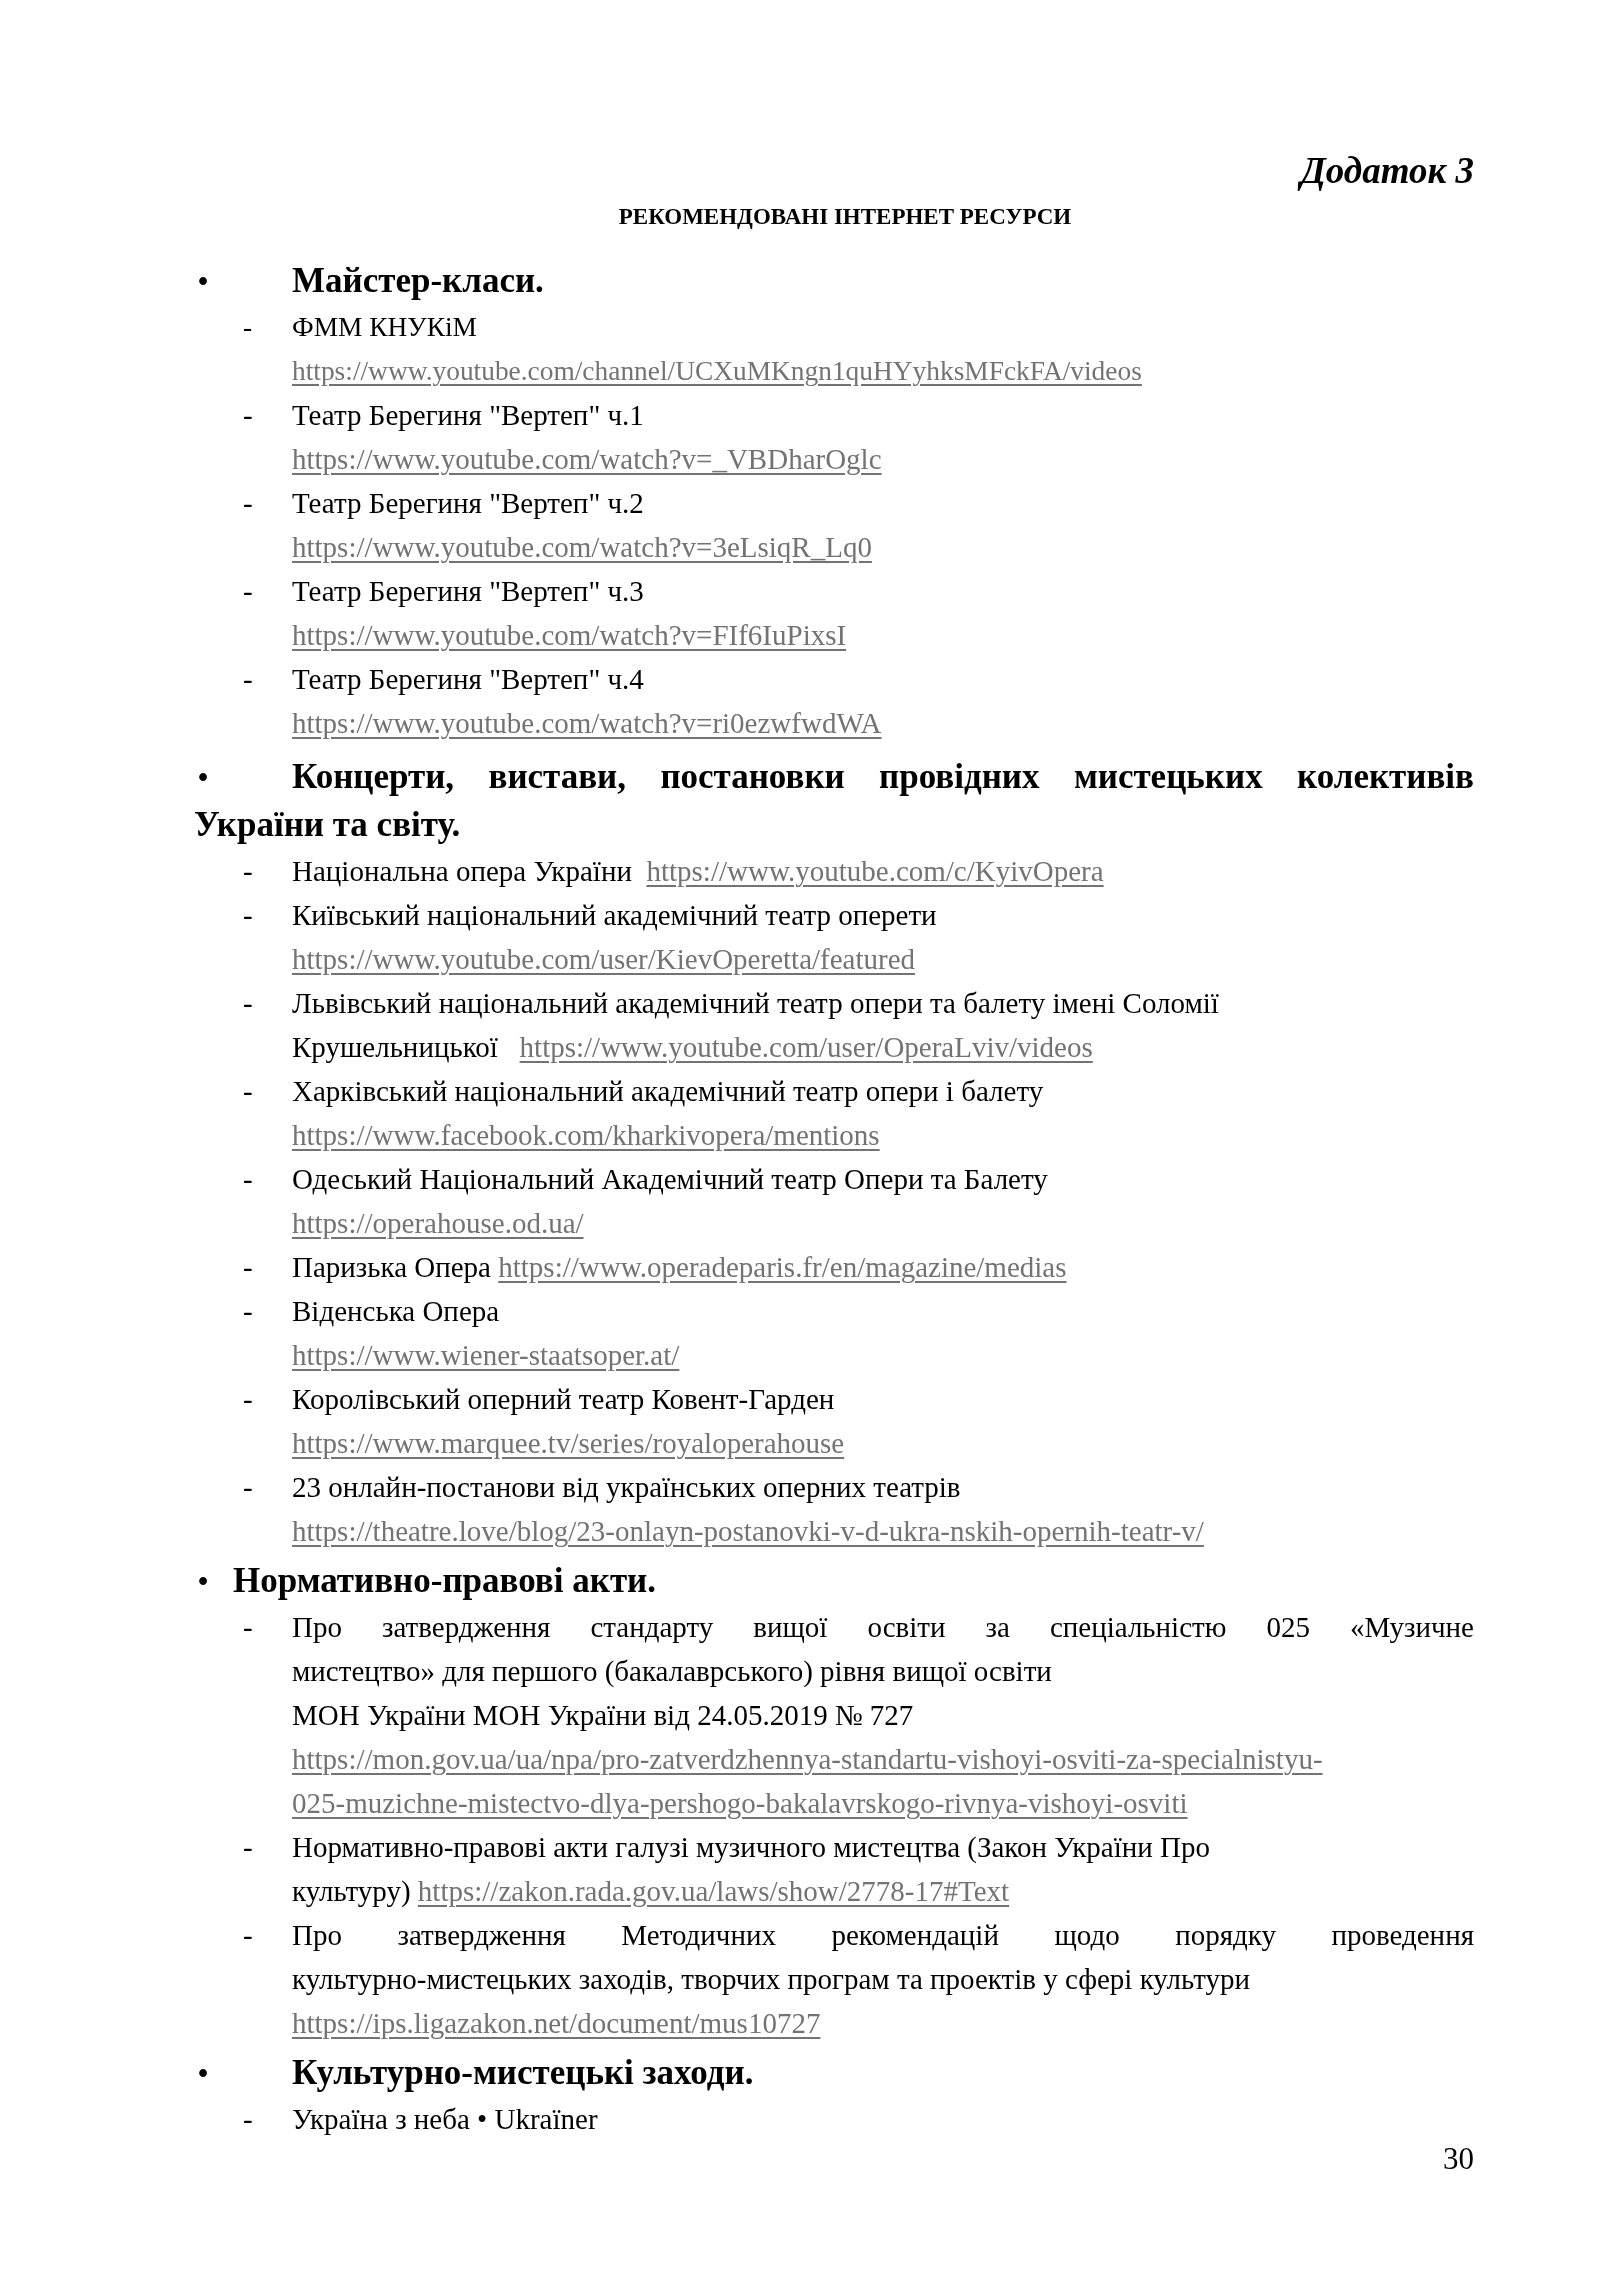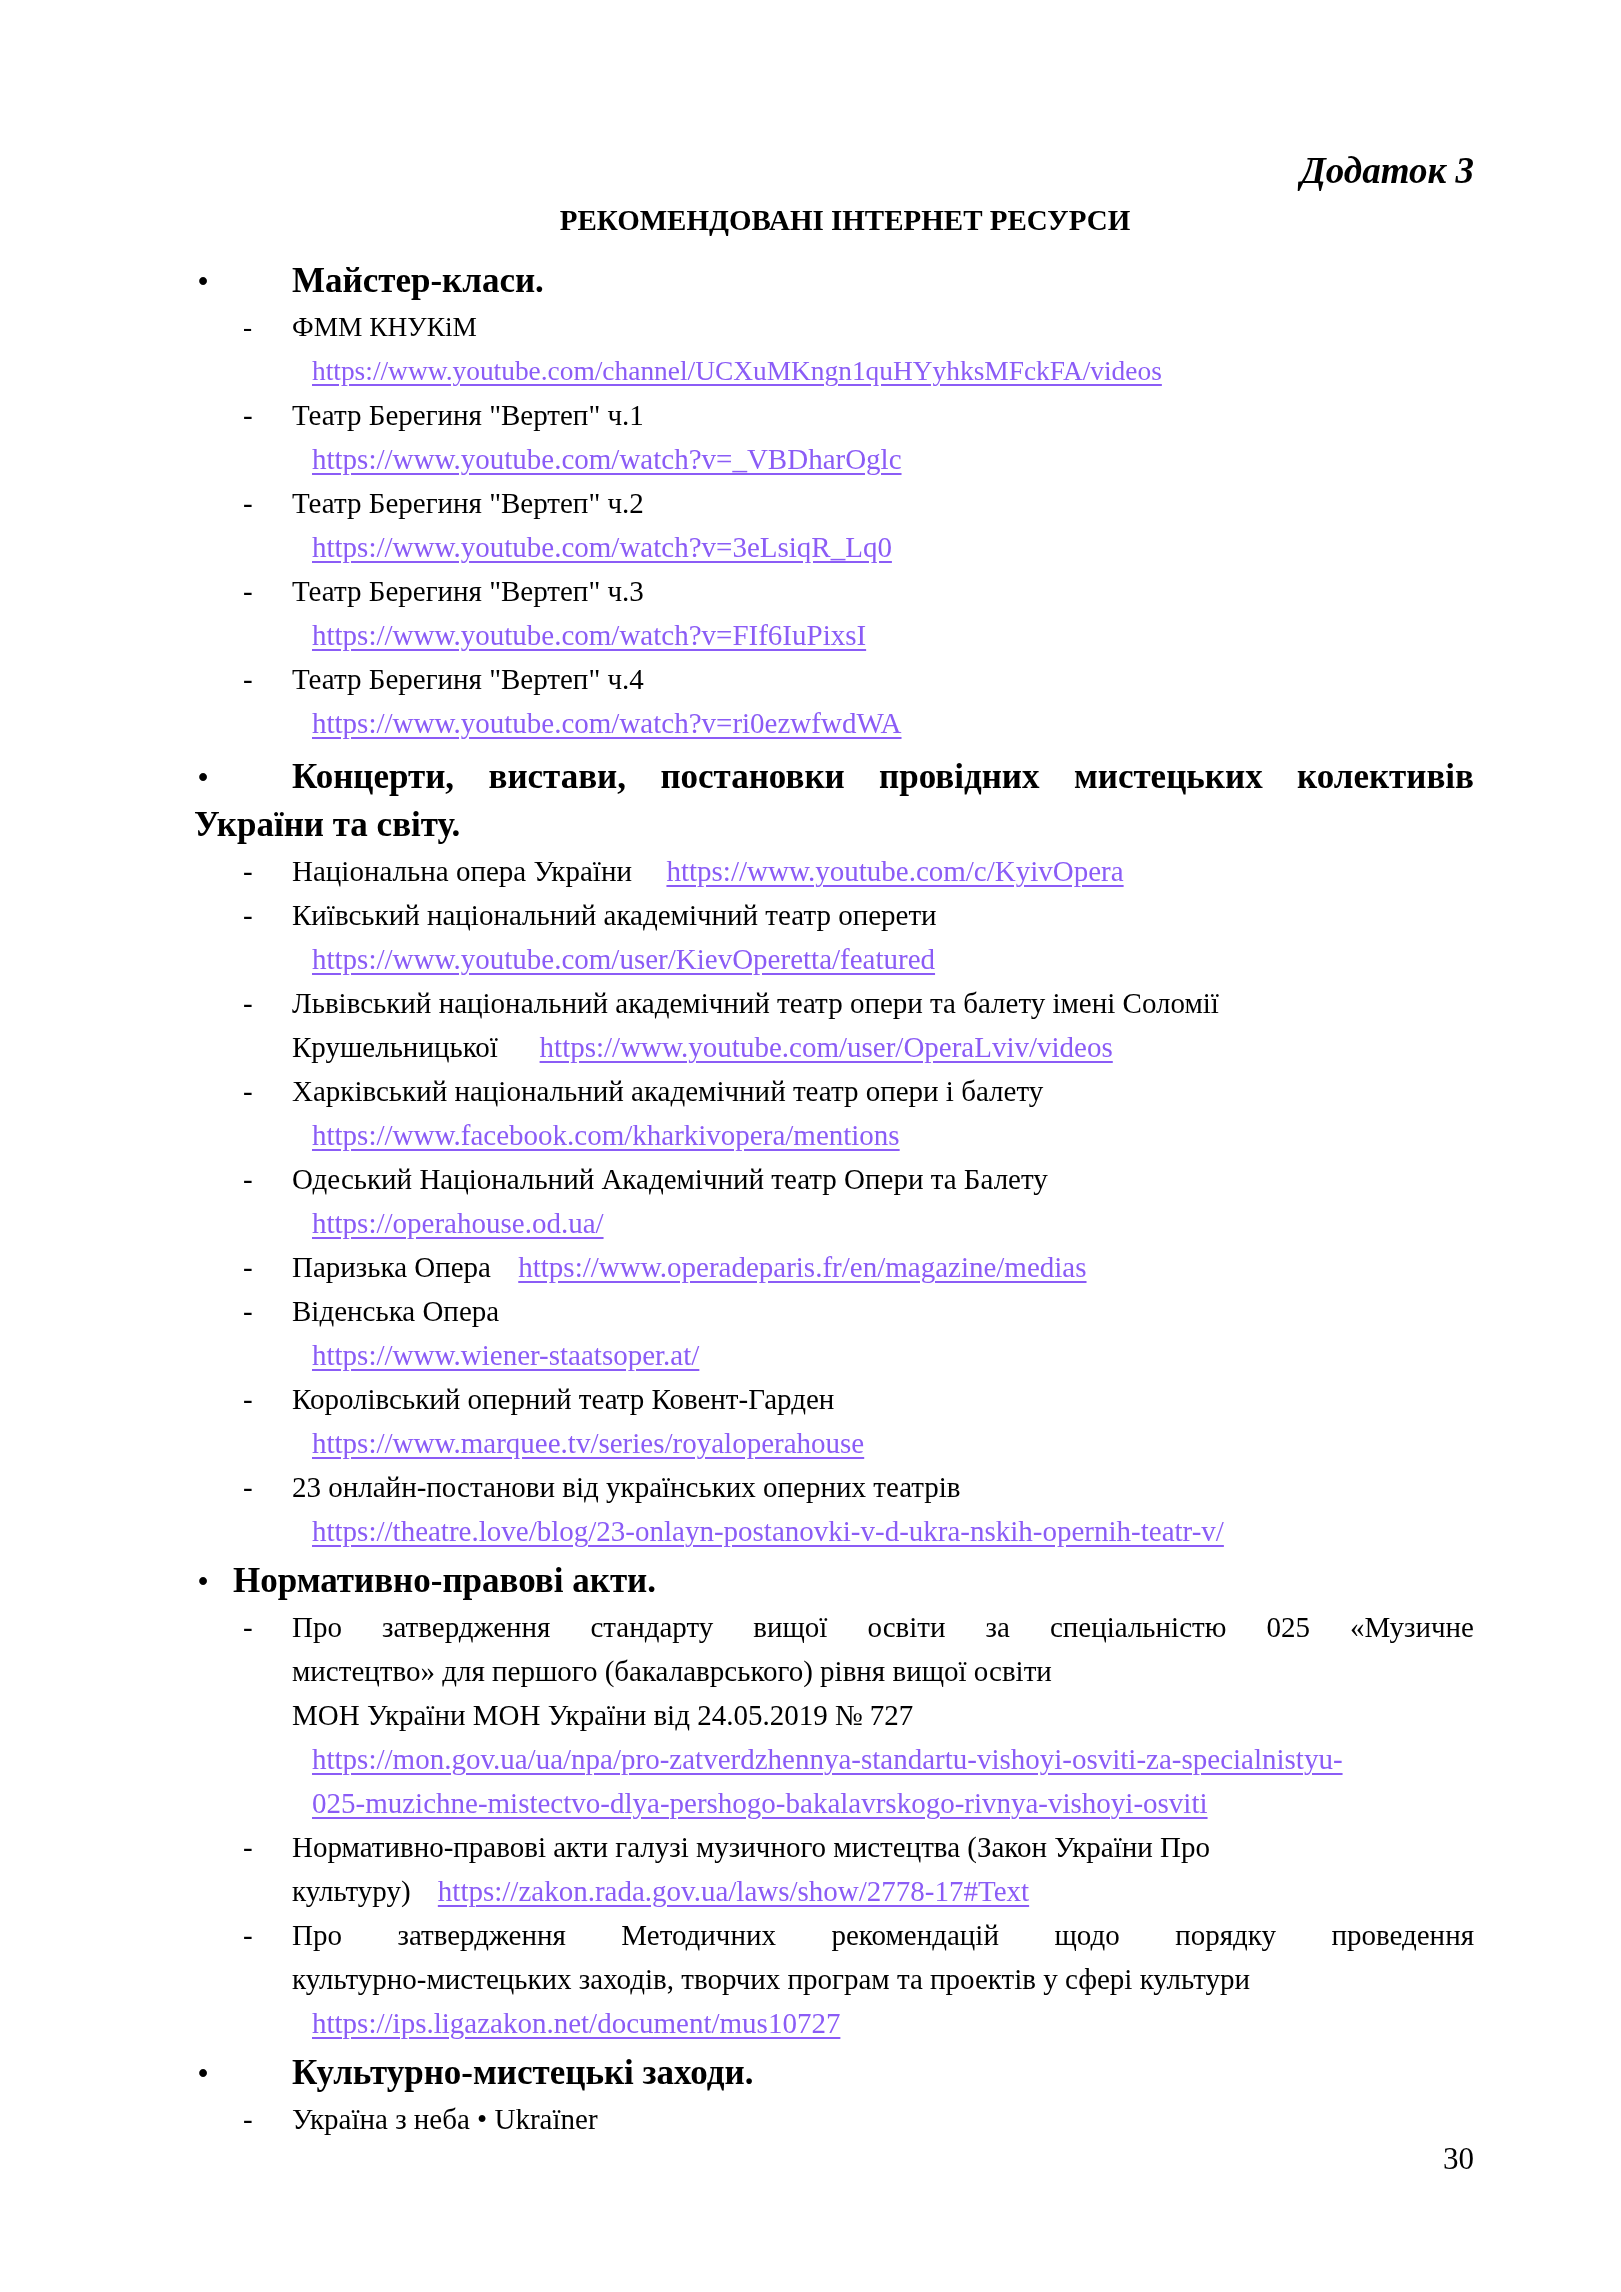--- a/index.html
+++ b/index.html
@@ -27,21 +27,21 @@
       font-size: 37px;
       font-weight: bold;
       font-style: italic;
       text-align: center;
     }
     .title {
       position: absolute;
       left: 0; right: 0;
       top: 204px;
       text-align: center;
-      font-size: 29px;
+      font-size: 23px;
       font-weight: bold;
       padding-left: 69px;
     }
     .content {
       position: absolute;
       left: 194px;
       top: 257px;
       width: 1280px;
     }
     .section {
@@ -84,25 +84,24 @@
     }
     .dash {
       position: absolute;
       left: 49px;
       top: 0;
     }
     .line {
       display: block;
     }
     a.link {
-      color: #8b5cf6;
+      color: #737373;
       text-decoration: underline;
       text-underline-offset: 3.9px;
       text-decoration-thickness: 2px;
-      margin-left: 20px;
     }
     .page-number {
       position: absolute;
       right: 147px;
       top: 2129px;
       font-size: 31px;
       margin-top: 12px;
     }
     .sp-top { margin-top: 3.9px; }
   </style>

